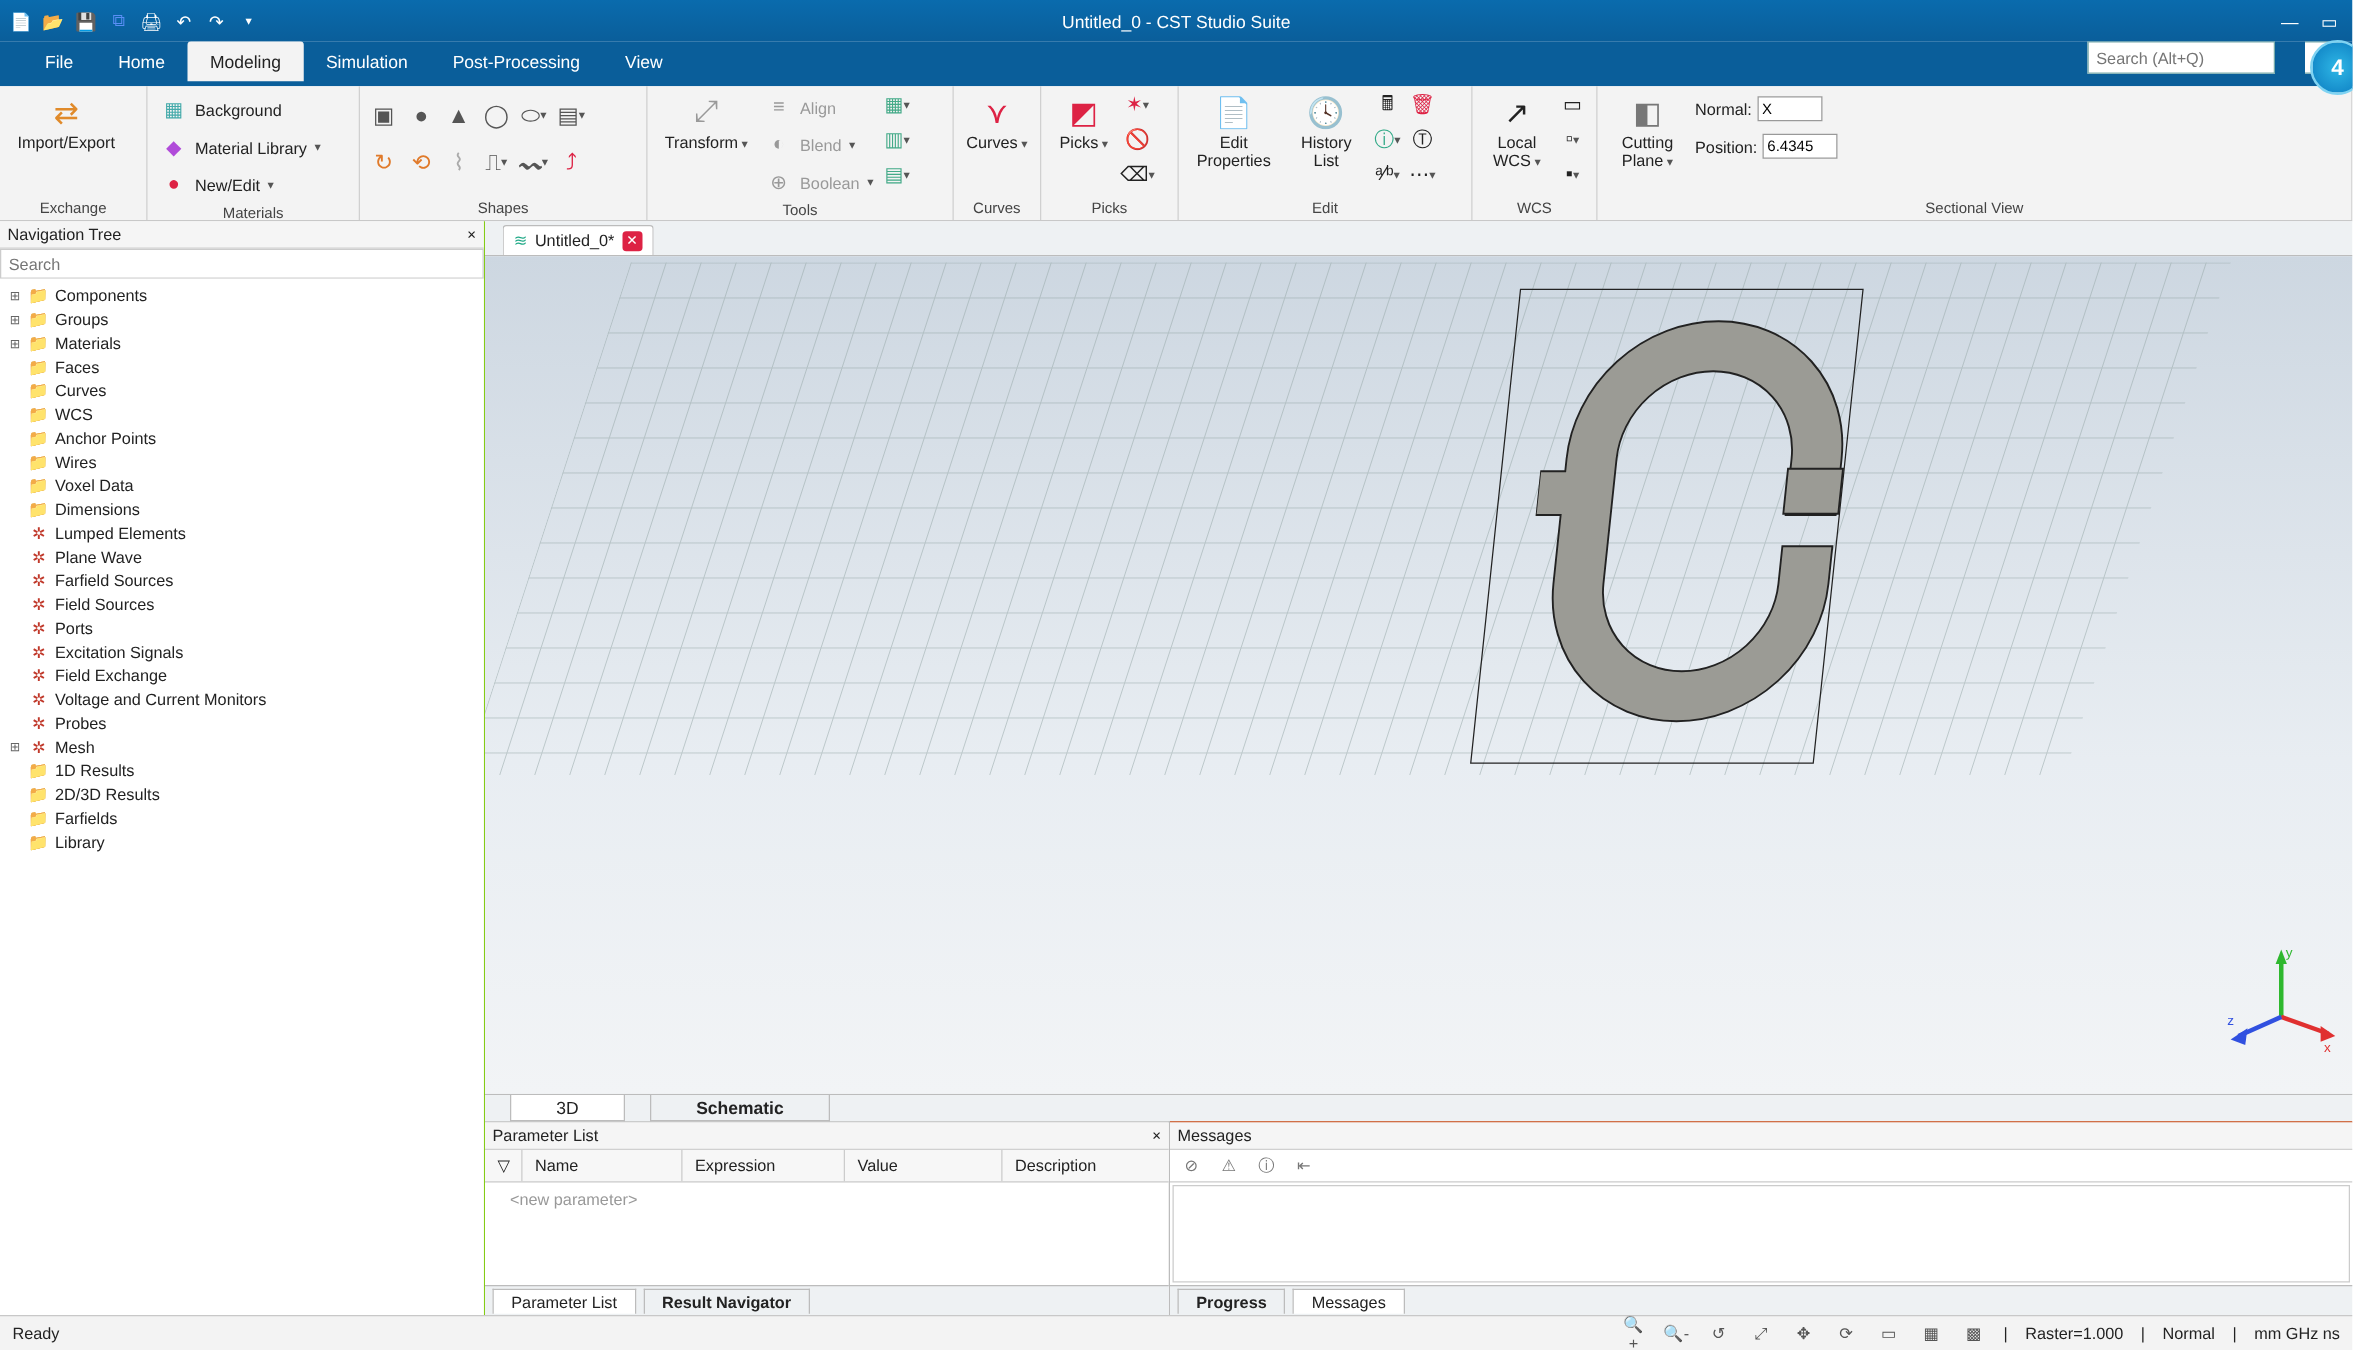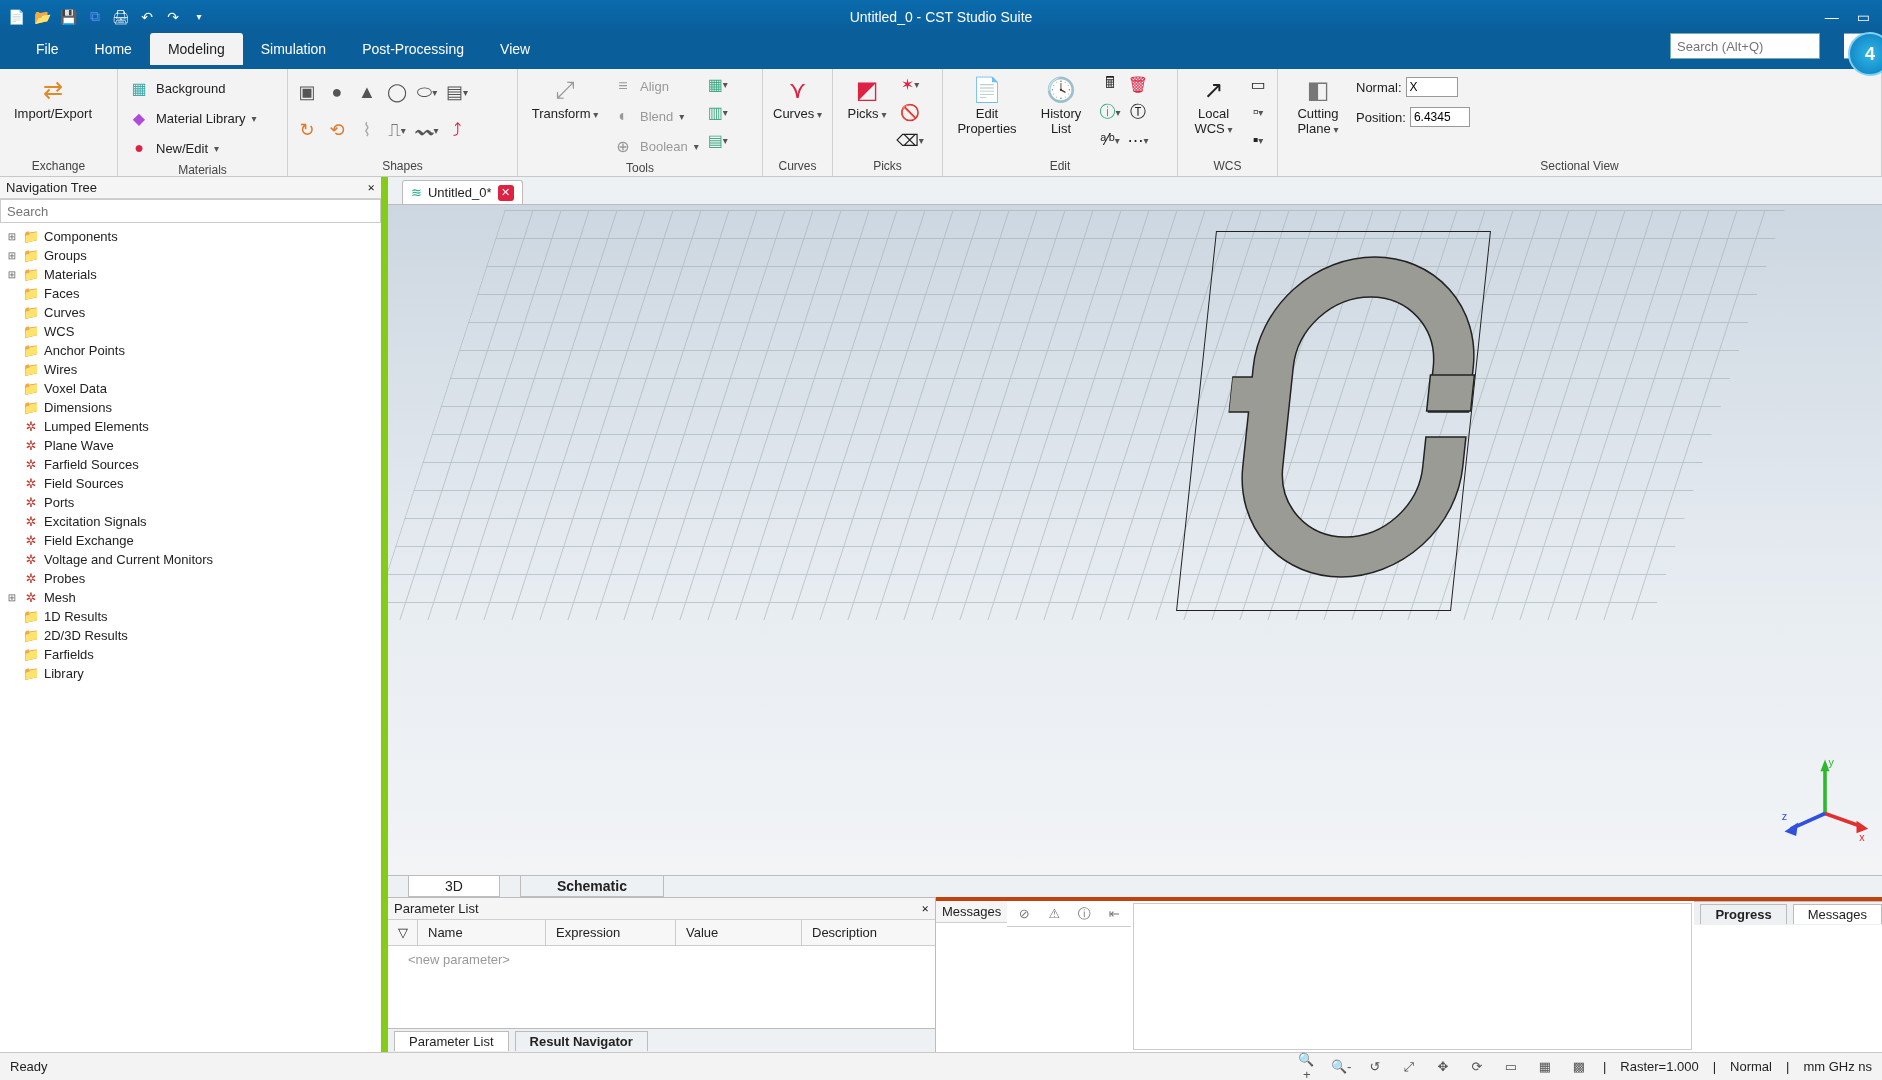--- a/index.html
+++ b/index.html
@@ -34,21 +34,21 @@
 .smallrow.dis { color: #999; }
 .iconcell { width: 22px; height: 22px; display:inline-flex; align-items:center; justify-content:center; font-size:16px; }
 .shaperow { display:flex; gap:8px; align-items:center; height:30px;}
 .shaperow span{ width:22px; height:22px; display:inline-flex; align-items:center; justify-content:center; font-size:18px; color:#555;}
 .dd::after{content:" ▾"; font-size:10px; color:#555;}
 .kv { display:flex; align-items:center; gap:4px; height:24px; font-size:13px;}
 .kv input{ width:52px; height:20px; border:1px solid #999; font-size:12px; padding:0 3px;}
 
 
 .main { display: flex; height: calc(1080px - 33px - 36px - 108px - 28px); }
-.navcol { width: 388px; border-right: 7px solid #84cc16; display:flex; flex-direction:column; }
+.navcol { width: 388px; border-right: 1px solid #84cc16; display:flex; flex-direction:column; }
 .panelhead { height: 22px; background:#f5f5f5; border-bottom:1px solid #d0d0d0; display:flex; align-items:center; padding:0 6px; font-family:"Courier New",monospace; font-size:13px; position:relative;}
 .panelhead .x { position:absolute; right:6px; font-weight:bold; cursor:pointer; font-family:Segoe UI;}
 .navsearch input{ width:100%; height:24px; border:1px solid #ccc; padding:0 6px; font-size:13px; color:#888;}
 .tree { flex:1; overflow:auto; padding:4px 2px; background:#fff;}
 .tn { display:flex; align-items:center; height:19px; gap:4px; padding-left:4px; cursor:pointer; font-size:13px;}
 .tn .exp{ width:12px; text-align:center; color:#666; font-size:10px;}
 .tn .ic{ width:18px; text-align:center; }
 .fold{color:#d9a23a; text-shadow:0 0 0 #d9a23a;}
 .gear{color:#c0392b;}
 
@@ -65,21 +65,21 @@
 .shape-c{ position:absolute; left:840px; top:42px; transform:skewX(-6deg);}
 .triad{ position:absolute; right:12px; bottom:30px; width:90px; height:90px;}
 .triad svg{width:100%;height:100%;}
 
 .viewtabs{ height:22px; background:#eef1f3; border-top:1px solid #bcbcbc; display:flex; align-items:center; font-family:"Courier New",monospace; font-size:14px;}
 .viewtabs .vt{ padding:2px 36px; border:1px solid #bcbcbc; border-top:none; background:#fff; margin-left:20px;}
 .viewtabs .vt.inactive{background:#eef1f3;font-weight:bold;}
 
 .bottomrow{ display:flex; height:155px;}
 .paramlist{ width:548px; border-right:1px solid #bcbcbc; display:flex; flex-direction:column; border-top:1px solid #bcbcbc;}
-.msgs{ flex:1; display:flex; flex-direction:row; border-top:4px solid #c2410c;}
+.msgs{ flex:1; display:flex; flex-direction:column; border-top:1px solid #c2410c;}
 .plhead{ display:flex; border-bottom:1px solid #ccc; background:#f7f7f7; height:26px; align-items:center;}
 .plhead .c{ border-right:1px solid #ccc; padding:0 10px; font-size:13px; height:100%; display:flex; align-items:center;}
 .plbody{ flex:1; padding:6px 20px; font-size:13px;}
 .plbody .ph{ color:#999;}
 .bottomtabs{ height:24px; display:flex; border-top:1px solid #bcbcbc; background:#eef1f3; font-family:"Courier New",monospace; font-size:13px; align-items:center;}
 .bottomtabs .bt{ padding:2px 14px; border:1px solid #bcbcbc; border-bottom:none; background:#fff; margin-left:6px;}
 .bottomtabs .bt.inactive{background:#eef1f3;font-weight:bold;}
 .msgtool{ height:26px; border-bottom:1px solid #ccc; display:flex; align-items:center; gap:12px; padding:0 8px; color:#777;}
 .msgtool span{width:18px;text-align:center;}
 

